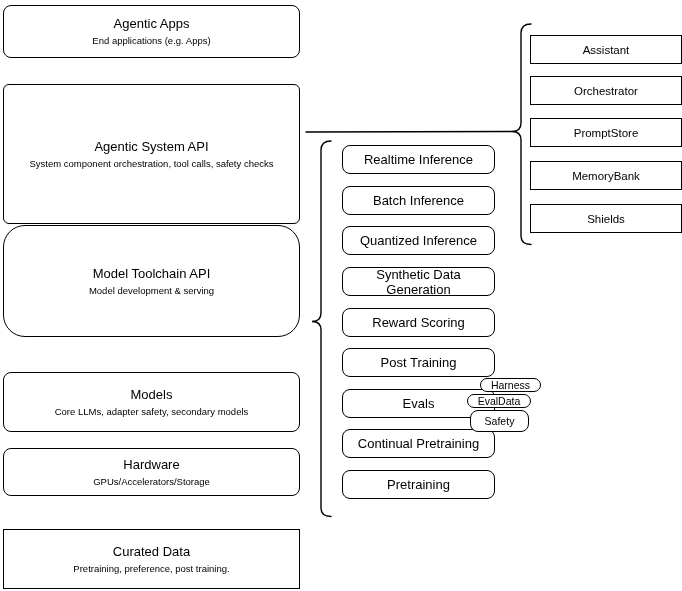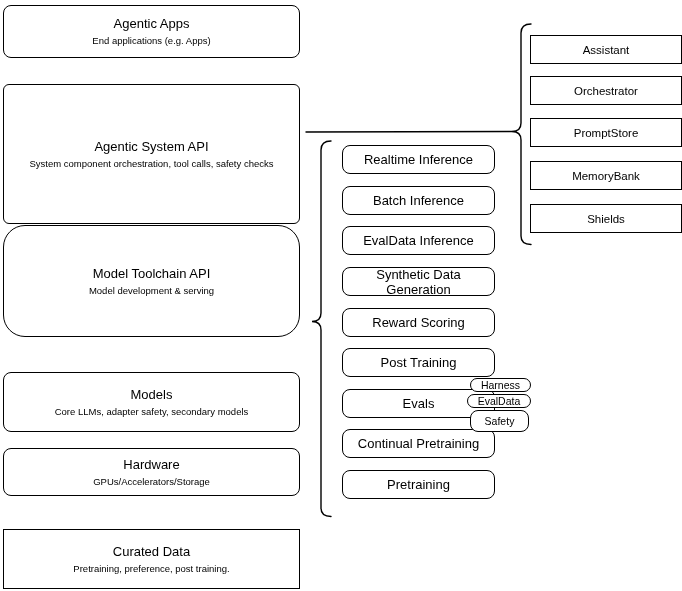--- a/index.html
+++ b/index.html
@@ -65,42 +65,42 @@
     <div class="subtitle">Pretraining, preference, post training.</div>
   </div>
 
   <div class="box mbox" style="top:145px">
     <span>Realtime Inference</span>
   </div>
   <div class="box mbox" style="top:186px">
     <span>Batch Inference</span>
   </div>
   <div class="box mbox" style="top:226px">
-    <span>EvalData Inference</span>
+    <span>Quantized Inference</span>
   </div>
   <div class="box mbox" style="top:267px">
     <span>Synthetic Data Generation</span>
   </div>
   <div class="box mbox" style="top:308px">
     <span>Reward Scoring</span>
   </div>
   <div class="box mbox" style="top:348px">
     <span>Post Training</span>
   </div>
   <div class="box mbox" style="top:389px">
     <span>Evals</span>
   </div>
   <div class="box mbox" style="top:429px">
     <span>Continual Pretraining</span>
   </div>
   <div class="box mbox" style="top:470px">
     <span>Pretraining</span>
   </div>
 
-  <div class="pill" style="left:470px;top:378px;width:61px;height:14px">
+  <div class="pill" style="left:480px;top:378px;width:61px;height:14px">
     <span>Harness</span>
   </div>
   <div class="pill" style="left:467px;top:394px;width:64px;height:14px">
     <span>EvalData</span>
   </div>
   <div class="pill" style="left:470px;top:410px;width:59px;height:22px">
     <span>Safety</span>
   </div>
 
   <div class="box rbox" style="top:35px">

